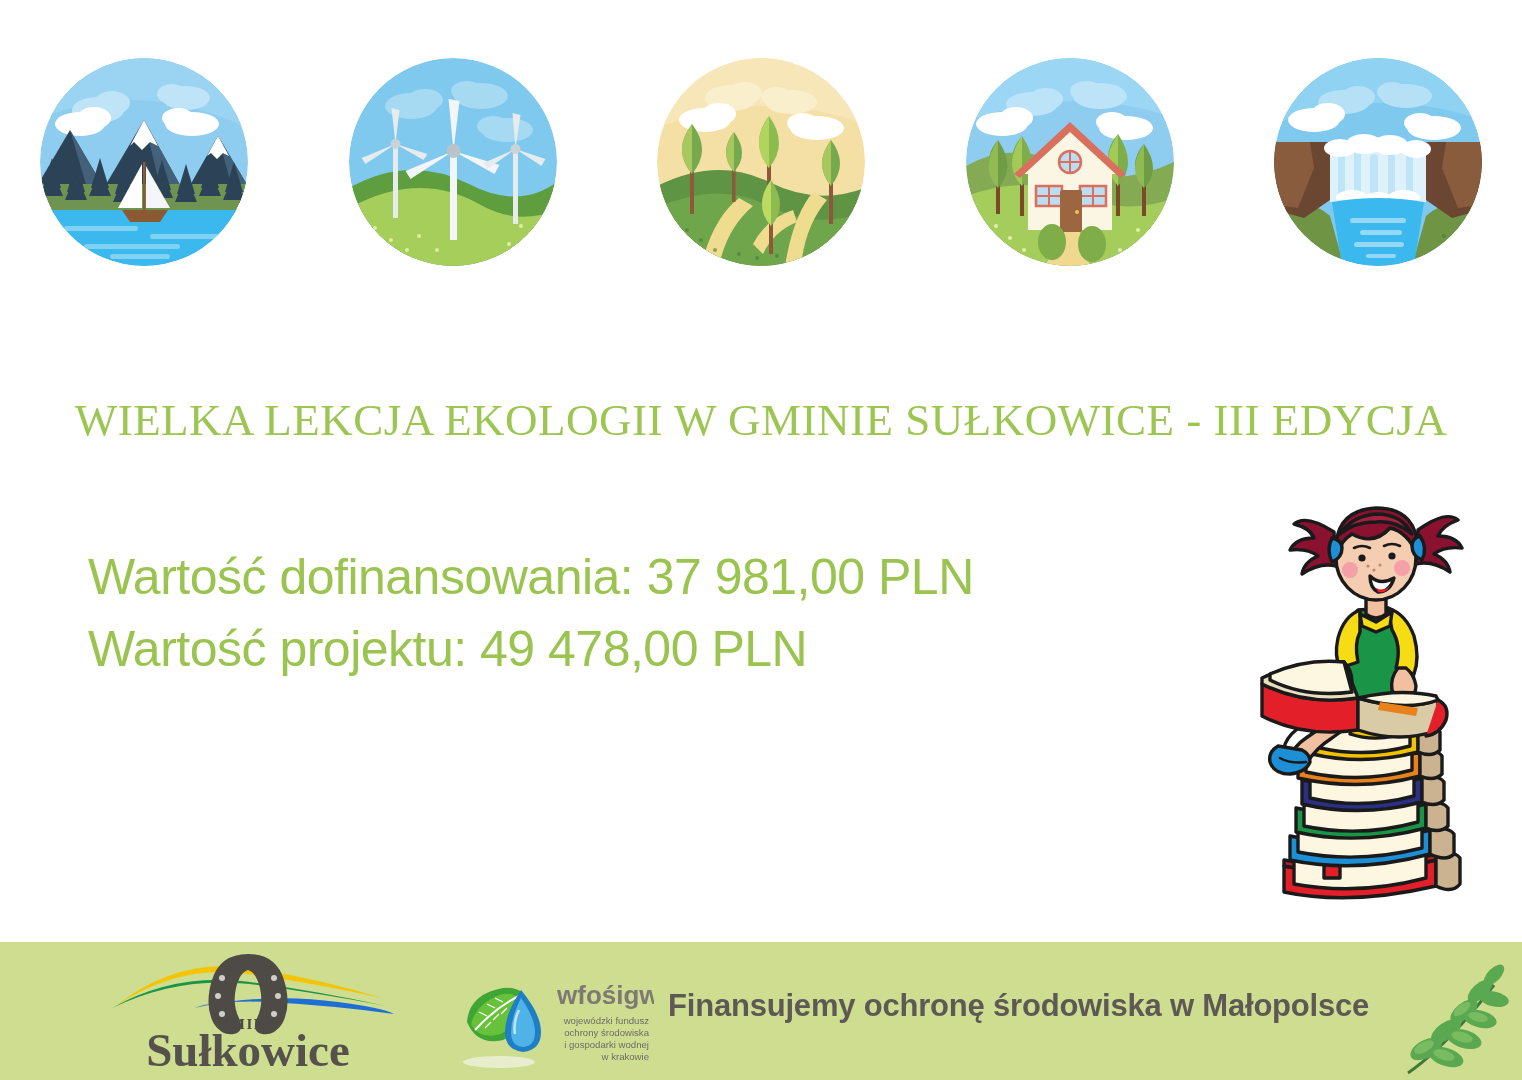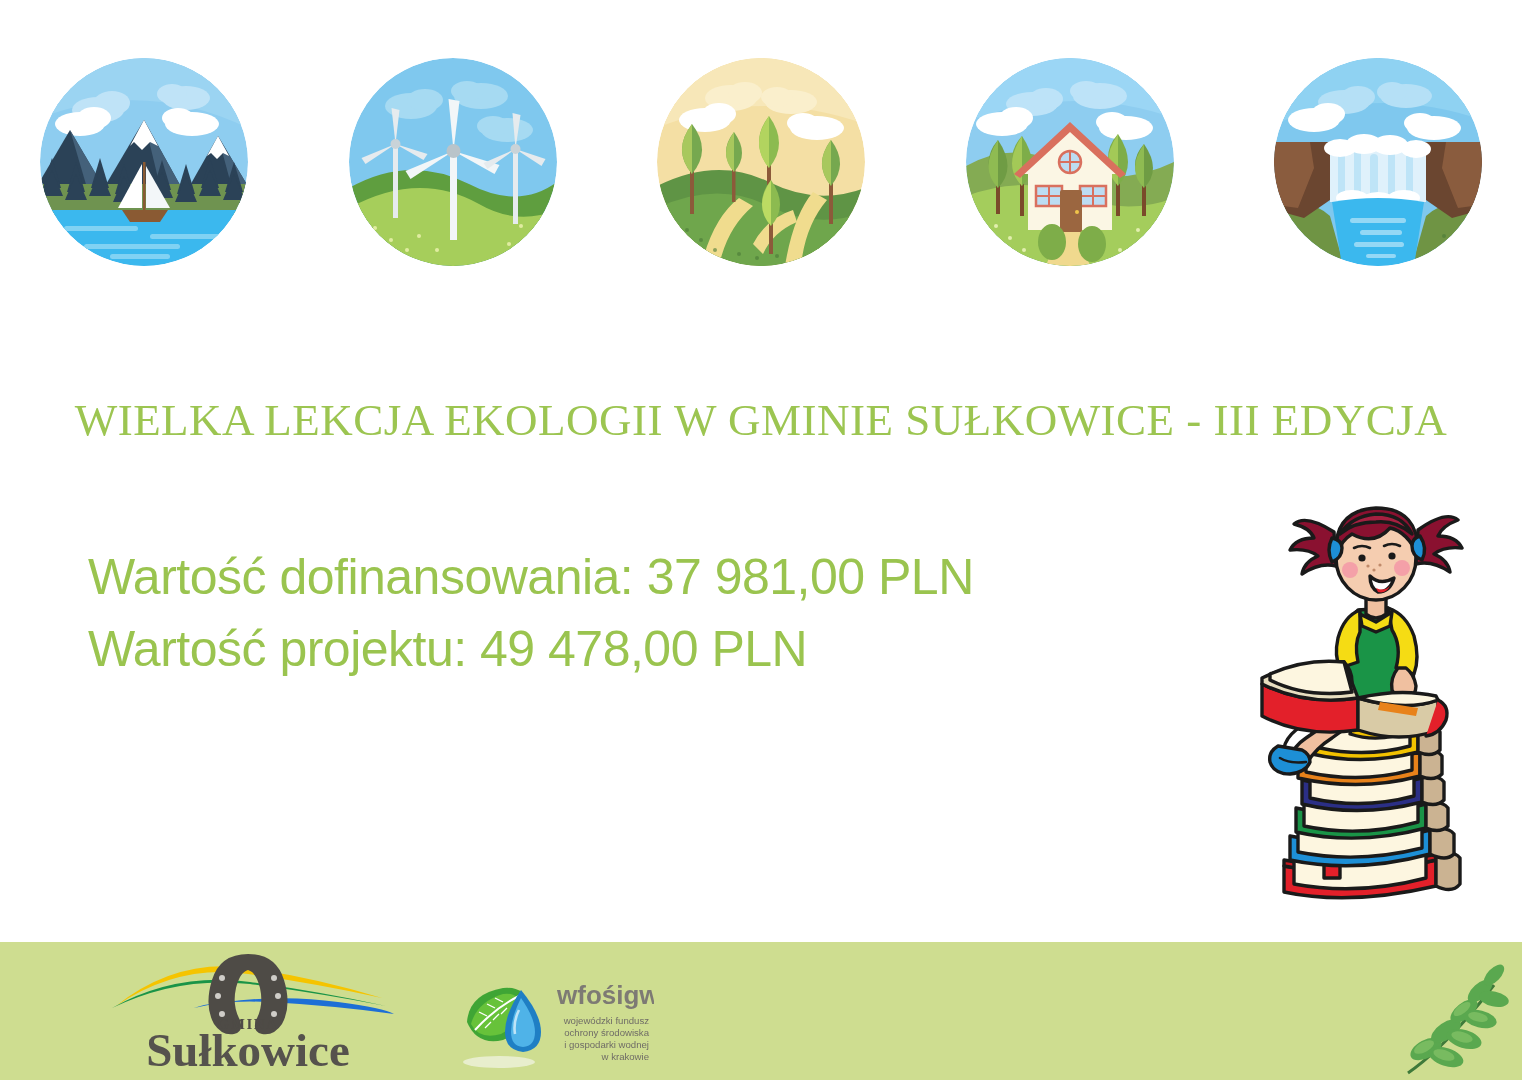--- a/index.html
+++ b/index.html
@@ -568,20 +568,21 @@
           <text x="98" y="30" font-family="Liberation Sans, sans-serif" font-size="26" font-weight="bold" fill="#7d7a74">wfośigw</text>
           <g font-family="Liberation Sans, sans-serif" font-size="9.6" fill="#6f6c66" text-anchor="end">
             <text x="190" y="50">wojewódzki fundusz</text>
             <text x="190" y="62">ochrony środowiska</text>
             <text x="190" y="74">i gospodarki wodnej</text>
             <text x="190" y="86">w krakowie</text>
           </g>
         </svg>
       </div>
 
+      <div class="footer-tagline">Finansujemy ochronę środowiska w Małopolsce</div>
 
       <div class="leaf-deco">
         <svg viewBox="0 0 110 125">
           <path d="M6 120 Q46 92 92 32" fill="none" stroke="#3f7a3a" stroke-width="3"></path>
           <g fill="#5aa84f">
             <ellipse cx="24" cy="96" rx="17" ry="9" transform="rotate(-28 24 96)"></ellipse>
             <ellipse cx="44" cy="104" rx="18" ry="9" transform="rotate(18 44 104)"></ellipse>
             <ellipse cx="44" cy="78" rx="17" ry="8.5" transform="rotate(-34 44 78)"></ellipse>
             <ellipse cx="62" cy="86" rx="18" ry="9" transform="rotate(16 62 86)"></ellipse>
             <ellipse cx="62" cy="58" rx="16" ry="8" transform="rotate(-38 62 58)"></ellipse>

